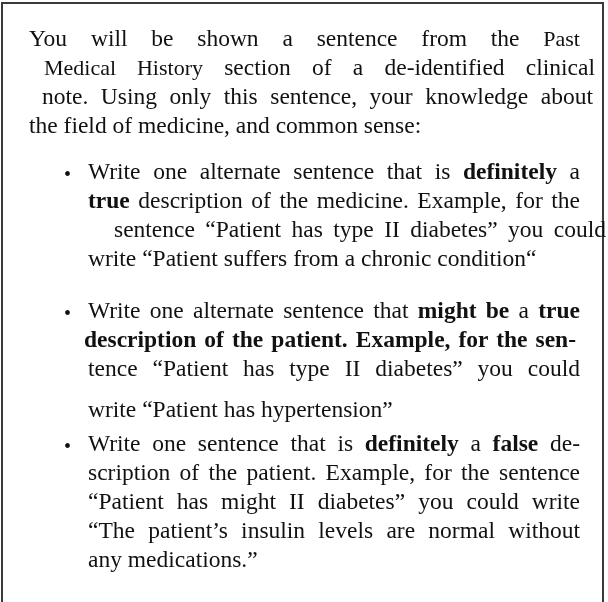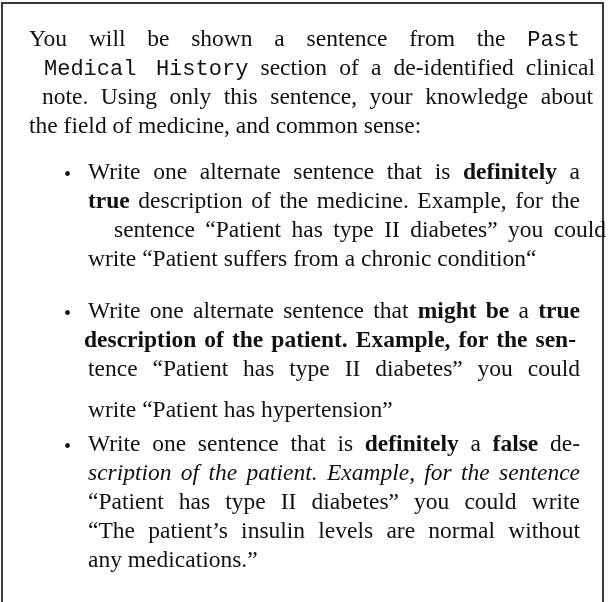--- a/index.html
+++ b/index.html
@@ -7,21 +7,21 @@
   .frame {
     position: absolute; left: 1px; top: 2px; width: 603px; height: 610px;
     border: 2px solid #3a3a3a; border-bottom: none; box-sizing: border-box;
   }
   .text {
     font-family: "Liberation Serif", "DejaVu Serif", serif;
     font-size: 23.5px; color: #111; line-height: 29.5px;
   }
   .line { position: absolute; white-space: nowrap; }
   .just { text-align: justify; text-align-last: justify; }
-  .mono { font-family: Liberation Mono, monospace; font-size: 22px; }
+  .mono { font-family: Liberation Serif, serif; font-size: 22px; }
   .bullet { position: absolute; font-size: 20px; }
   b { font-weight: bold; }
 </style>
 </head>
 <body>
 
 <div class="frame"></div>
 
 <div class="text">
 
@@ -50,18 +50,18 @@
     <span class="bullet" style="left:64px; top:299px;">•</span>
     <div class="line just" style="left:88px; top:296px; width:492px;"><span>Write one alternate sentence that </span><b>might be</b><span> a </span><b>true</b></div>
     <div class="line just" style="left:84px; top:325px; width:492px;font-weight:bold;"><span>description of the patient.  Example, for the sen-</span></div>
     <div class="line just" style="left:88px; top:354px; width:492px;"><span>tence “Patient has type II diabetes” you could</span></div>
     <div class="line" style="left:88px; top:383px;margin-top:12px;"><span>write “Patient has hypertension”</span></div>
   </div>
 
   <div>
     <span class="bullet" style="left:64px; top:432px;">•</span>
     <div class="line just" style="left:88px; top:429px; width:492px;"><span>Write one sentence that is </span><b>definitely</b><span> a </span><b>false</b><span> de-</span></div>
-    <div class="line just" style="left:88px; top:458px; width:492px;font-style:italic;"><span>scription of the patient. Example, for the sentence</span></div>
-    <div class="line just" style="left:88px; top:487px; width:492px;"><span>“Patient has type II diabetes” you could write</span></div>
+    <div class="line just" style="left:88px; top:458px; width:492px;"><span>scription of the patient. Example, for the sentence</span></div>
+    <div class="line just" style="left:88px; top:487px; width:492px;"><span>“Patient has might II diabetes” you could write</span></div>
     <div class="line just" style="left:88px; top:516px; width:492px;"><span>“The patient’s insulin levels are normal without</span></div>
     <div class="line" style="left:88px; top:545px;"><span>any medications.”</span></div>
   </div>
 </div>
 
 </body></html>

